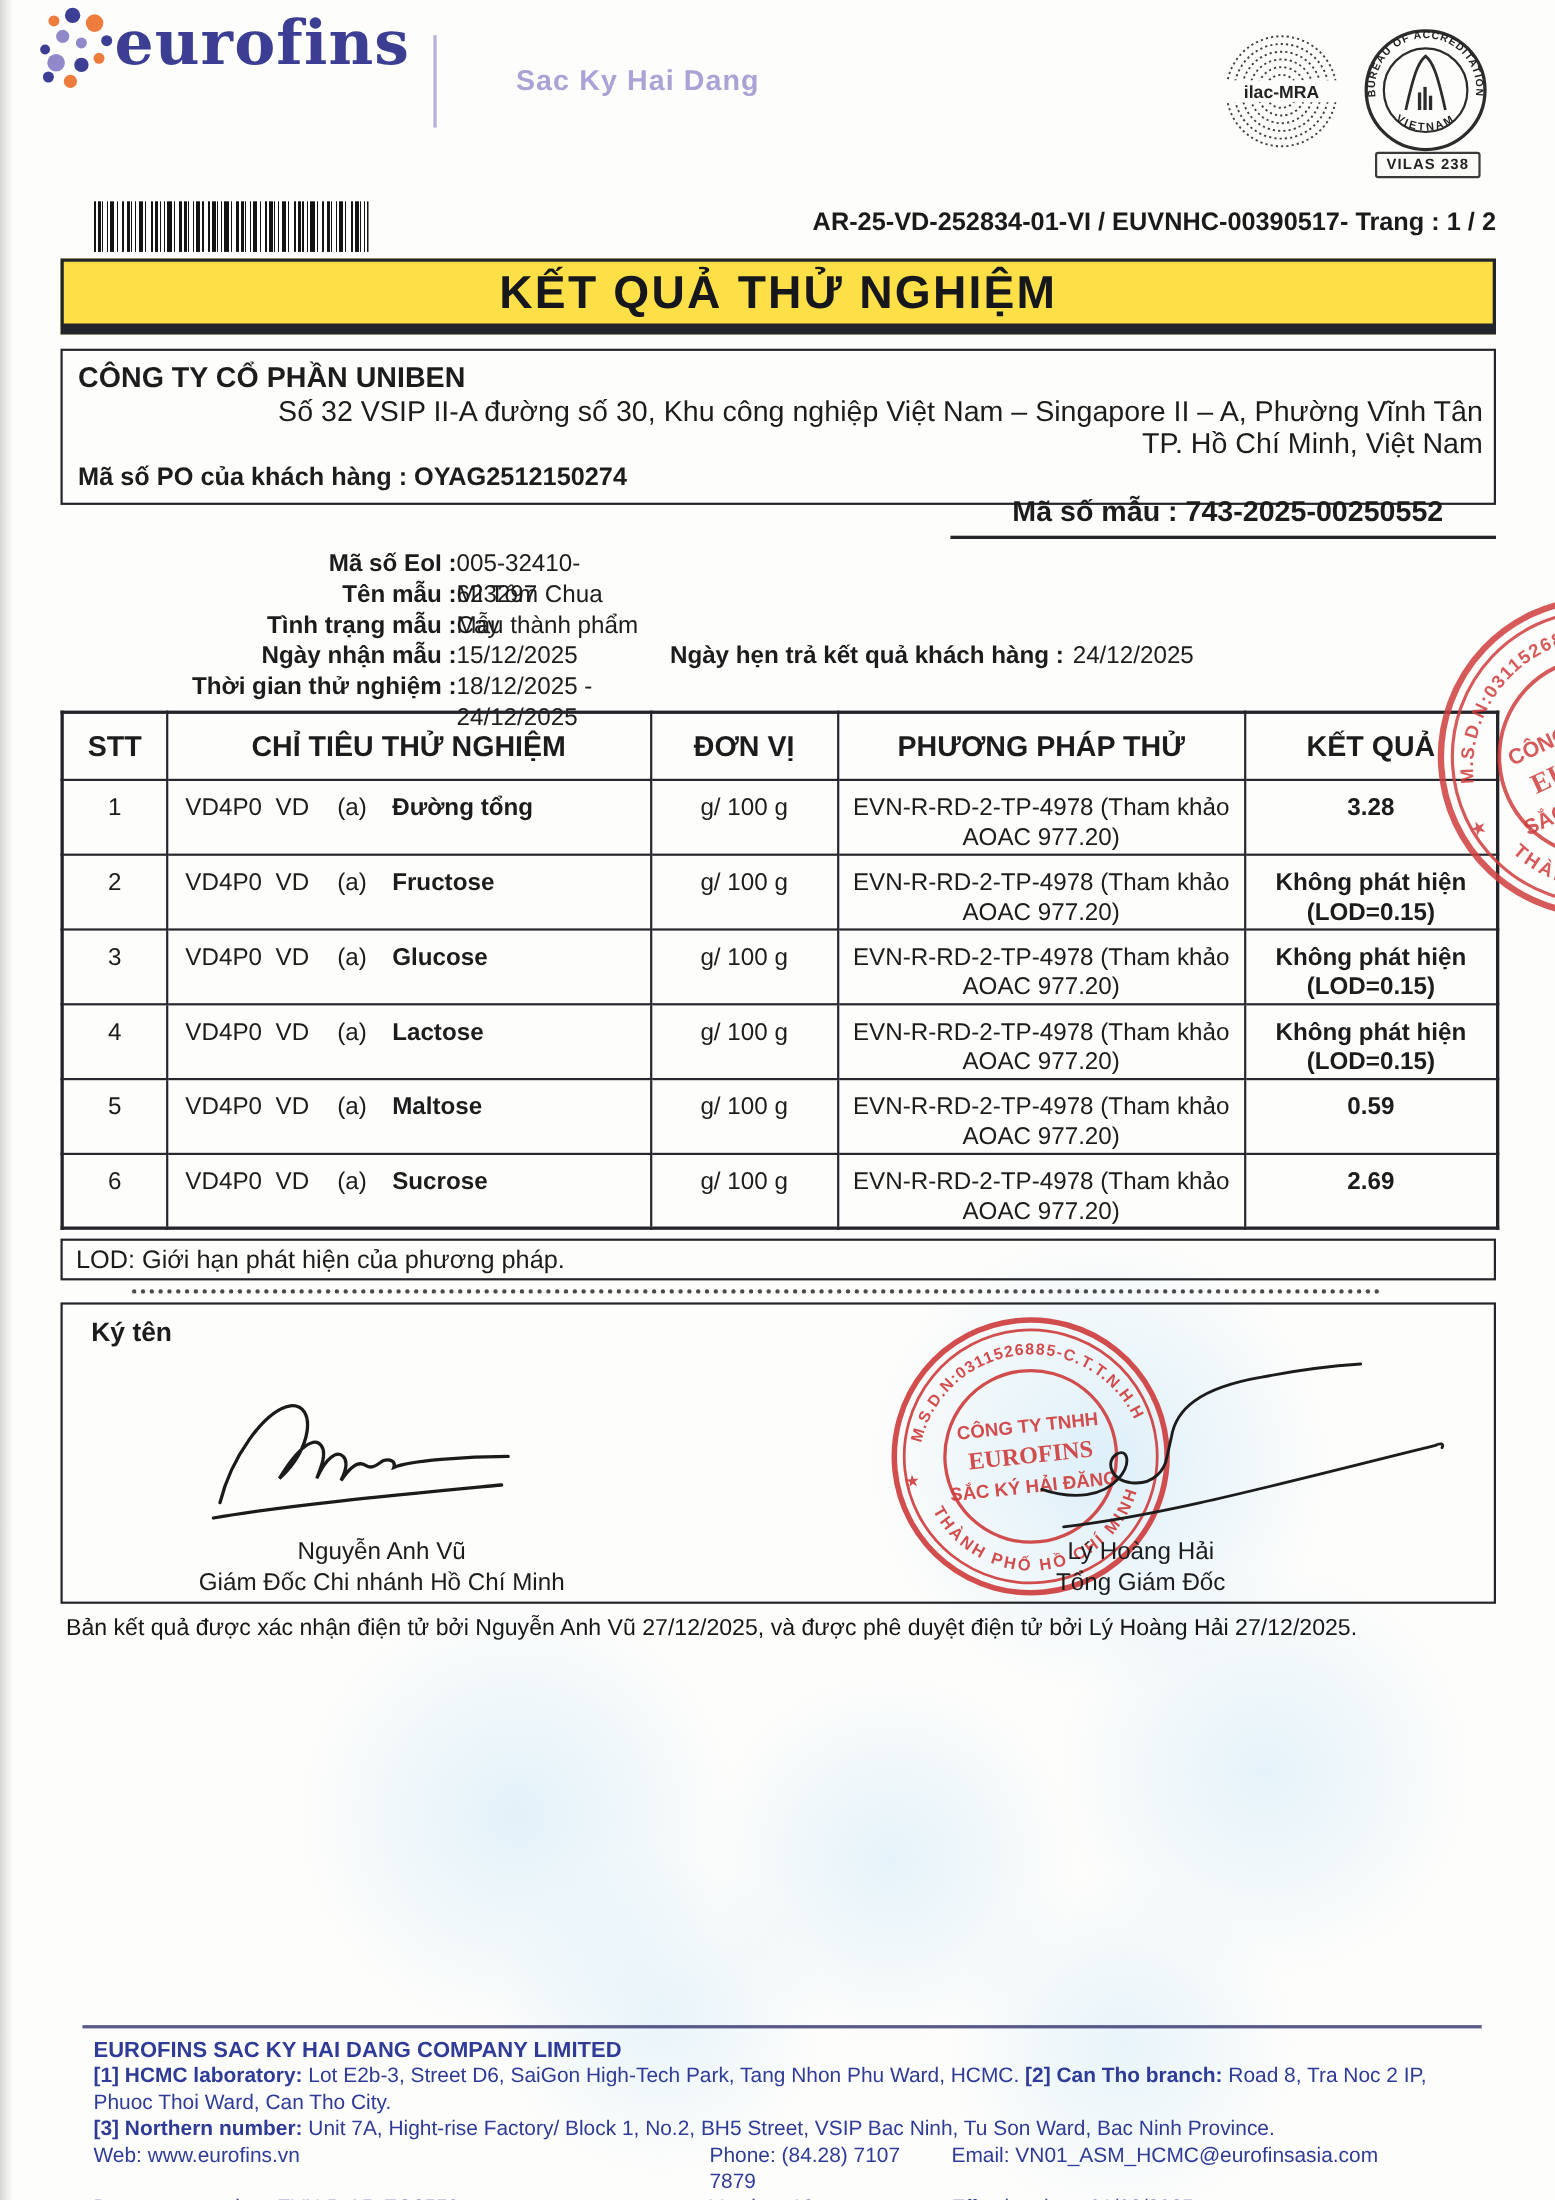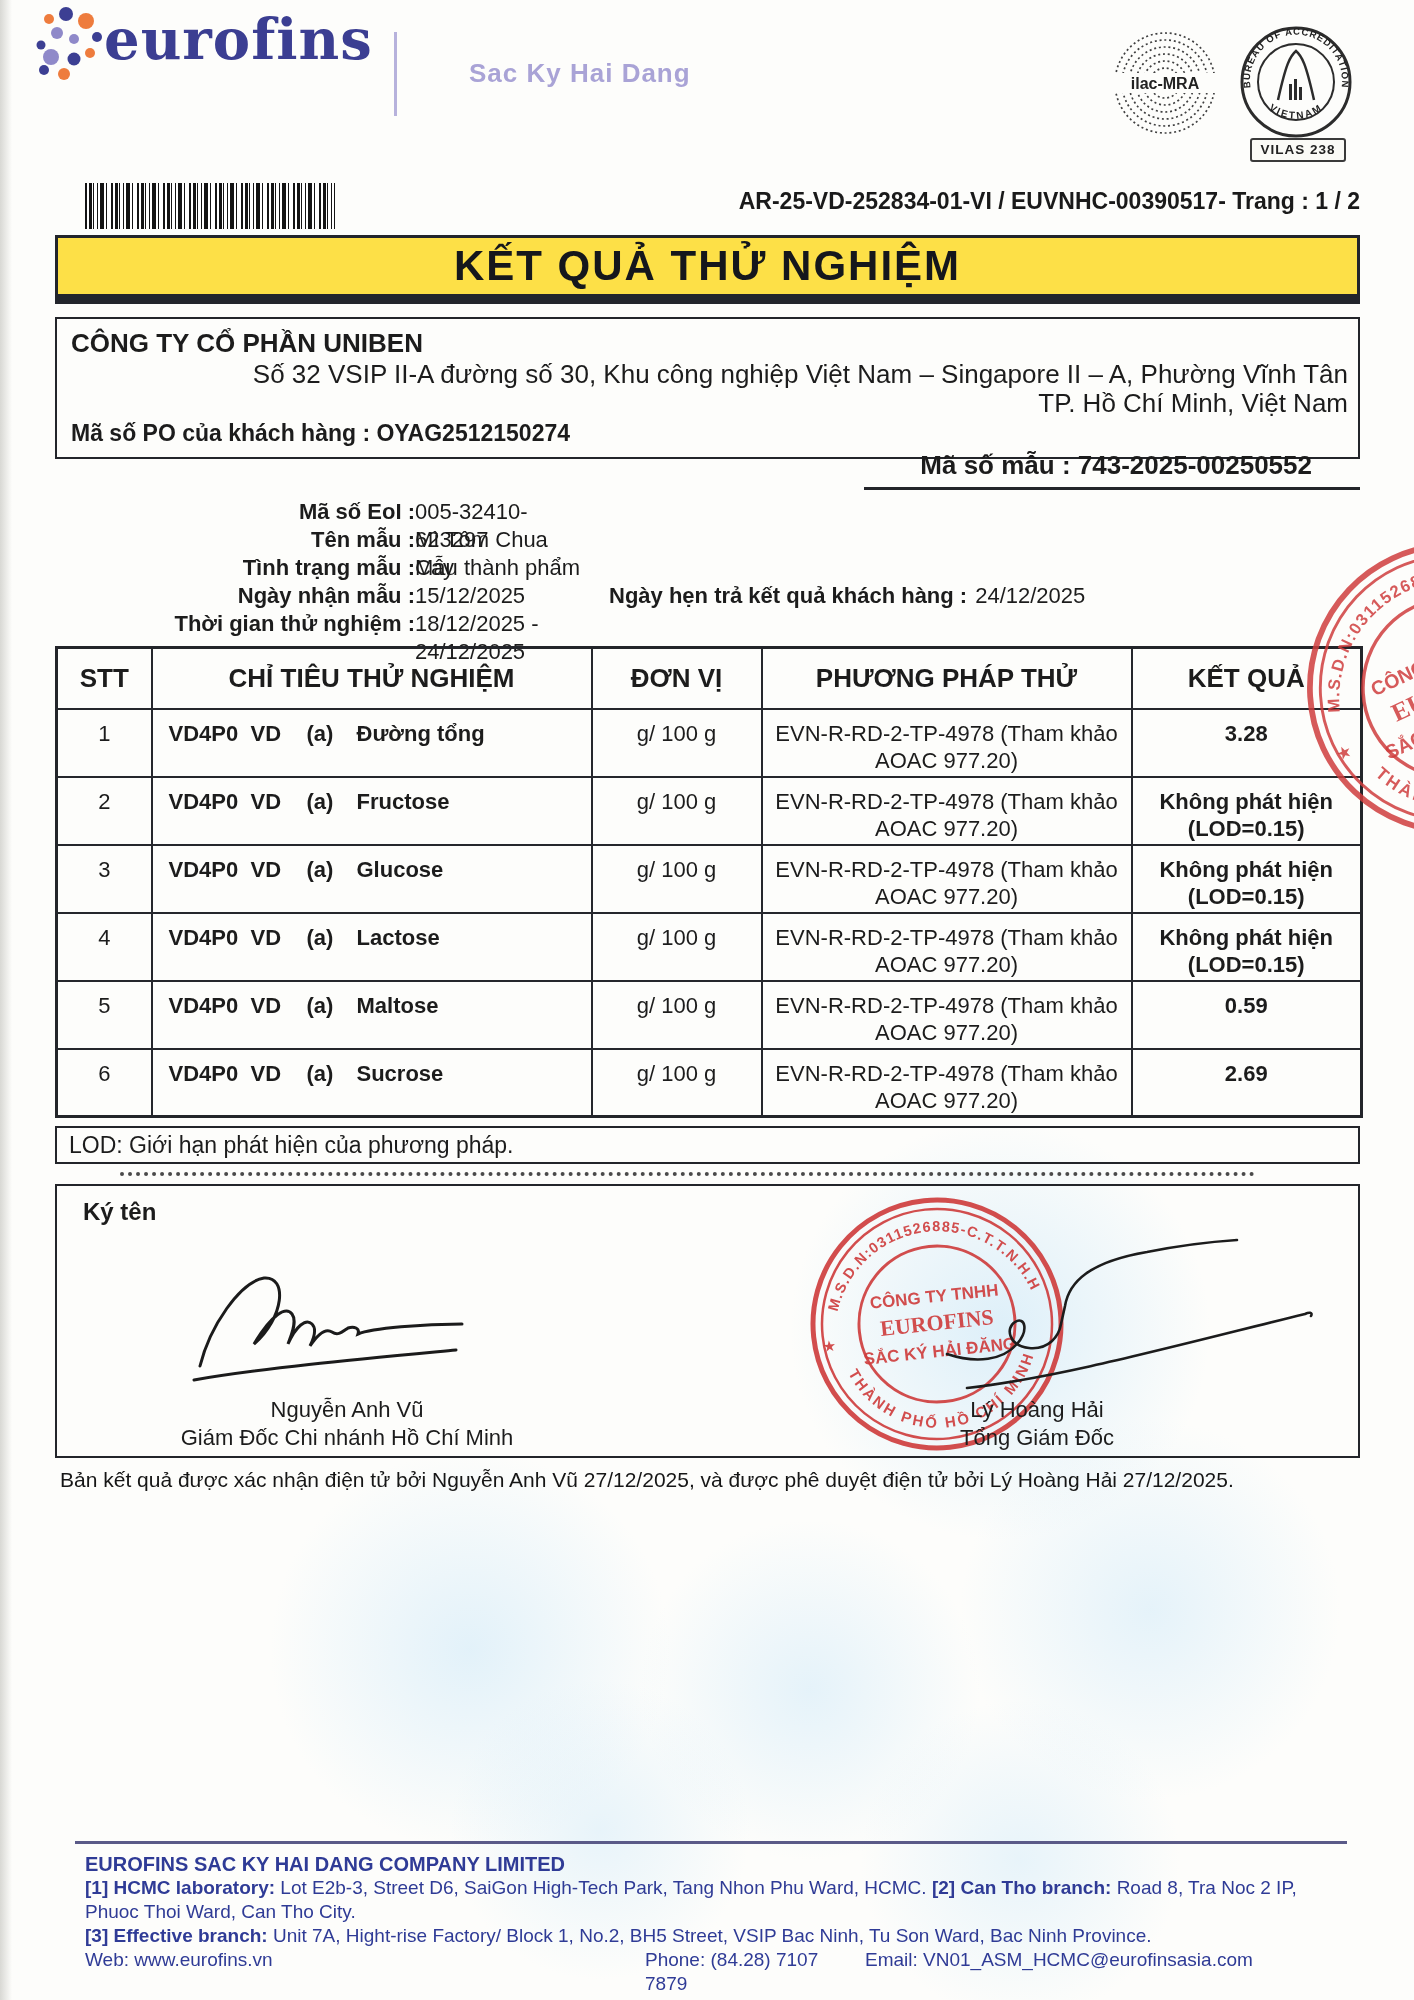--- a/index.html
+++ b/index.html
@@ -60,21 +60,21 @@
   .si-value{width:170px;}
   .si-extra-label{font-weight:700;margin-right:8px;margin-left:24px;}
   
   .rt{left:55px;top:646px;width:1305px;border-collapse:collapse;table-layout:fixed;
     border:3px solid #23252a;background:transparent;}
   .rt th,.rt td{border:2px solid #25272c;vertical-align:top;box-sizing:border-box;}
   .rt th{height:61px;font-size:26px;font-weight:700;text-align:center;vertical-align:middle;padding:0;}
   .rt td{height:68px;font-size:22px;padding-top:10px;line-height:27px;}
   .c-stt{text-align:center;}
   .c-an{padding-left:16px;}
-  .seg{display:inline-block;width:82px;font-weight:bold;}
+  .seg{display:inline-block;width:82px;}
   .seg.s2{width:56px;}
   .seg.s3{width:50px;}
   .an{font-weight:700;}
   .c-unit,.c-m,.c-r{text-align:center;}
   .c-r div{font-weight:700;}
   
   .lod-box{left:55px;top:1126px;width:1305px;box-sizing:border-box;height:38px;
     border:2.5px solid #23252a;font-size:23px;line-height:34px;padding-left:12px;}
   .dotted{left:120px;top:1172px;width:1135px;border-top:4px dotted #4a4a4a;height:0;}
   
@@ -397,21 +397,21 @@
       <div class="f-line">
         <span class="fb">[1]</span>
         <span class="fb">HCMC laboratory:</span>
         <span>Lot E2b-3, Street D6, SaiGon High-Tech Park, Tang Nhon Phu Ward, HCMC.</span>
         <span class="fb">[2]</span>
         <span class="fb">Can Tho branch:</span>
         <span>Road 8, Tra Noc 2 IP, Phuoc Thoi Ward, Can Tho City.</span>
       </div>
       <div class="f-line">
         <span class="fb">[3]</span>
-        <span class="fb">Effective branch:</span>
+        <span class="fb">Northern number:</span>
         <span>Unit 7A, Hight-rise Factory/ Block 1, No.2, BH5 Street, VSIP Bac Ninh, Tu Son Ward, Bac Ninh Province.</span>
       </div>
       <div class="f-grid">
         <div>Web: www.eurofins.vn</div>
         <div>Phone: (84.28) 7107 7879</div>
         <div>Email: VN01_ASM_HCMC@eurofinsasia.com</div>
       </div>
       <div class="f-grid">
         <div>Document number: EVN-P-AR-FO3559</div>
         <div>Version: 12</div>

